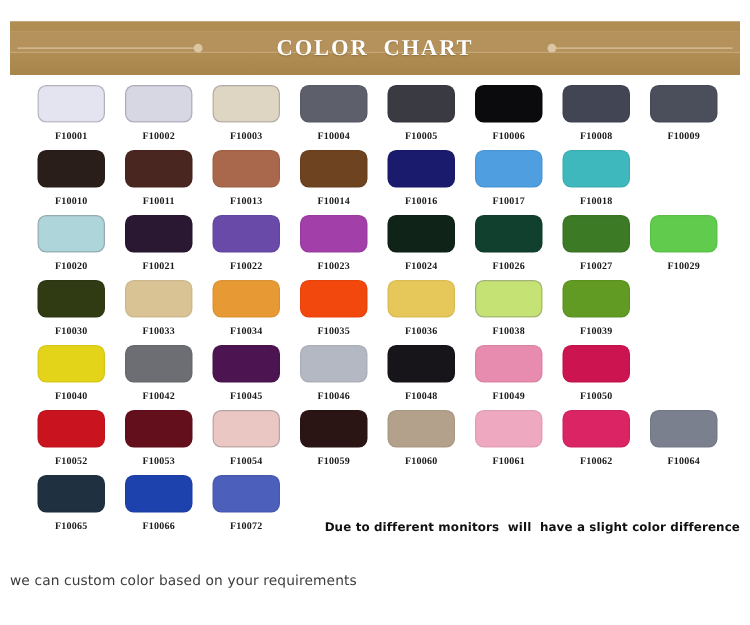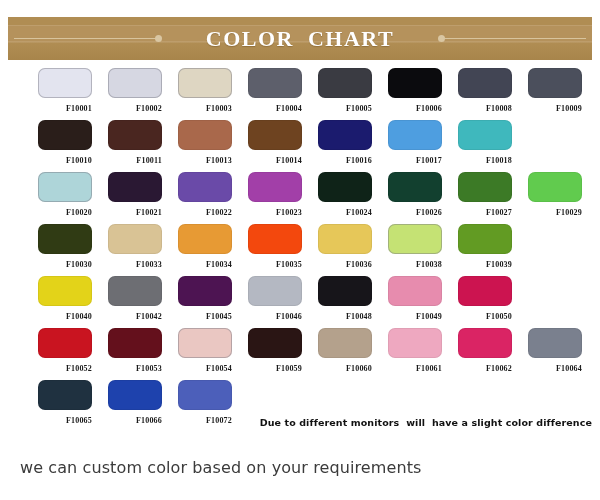--- a/index.html
+++ b/index.html
@@ -46,21 +46,21 @@
     width: 100%;
     height: 100%;
     display: flex;
     align-items: center;
     justify-content: center;
   }
   .banner-title {
     color: #ffffff;
     font-family: "Liberation Serif", serif;
     font-weight: bold;
-    font-size: 22px;
+    font-size: 18px;
     letter-spacing: 1.5px;
     white-space: pre;
     z-index: 3;
     padding: 0 14px;
     text-shadow: 0 1px 1px rgba(90,60,20,0.35);
   }
   .rule {
     position: absolute;
     top: 21px;
     height: 1px;
@@ -92,21 +92,21 @@
     display: flex;
     height: 52px;
     padding-left: 22px;
     box-sizing: border-box;
   }
   .cell {
     width: 70px;
     margin-right: 0;
     display: flex;
     flex-direction: column;
-    align-items: flex-end;
+    align-items: center;
   }
   .swatch {
     width: 54px;
     height: 30px;
     border-radius: 7px;
     box-shadow: 0 0 0 1px rgba(0,0,0,0.06) inset;
   }
   .swatch.light-edge {
     box-shadow: 0 0 0 1px rgba(120,120,130,0.45) inset;
   }
@@ -127,24 +127,24 @@
     top: 417px;
     font-family: "DejaVu Sans", sans-serif;
     font-weight: bold;
     font-size: 9.5px;
     color: #111111;
     white-space: pre;
     letter-spacing: 0.1px;
   }
   .custom-note {
     position: absolute;
-    left: 20px;
+    left: 8px;
     top: 458px;
     font-family: "DejaVu Sans", sans-serif;
-    font-size: 16px;
+    font-size: 11px;
     color: #3b3b3b;
     letter-spacing: 0.1px;
   }
 </style>
 </head>
 <body>
 
 <div id="root">
 
   <div class="banner">

